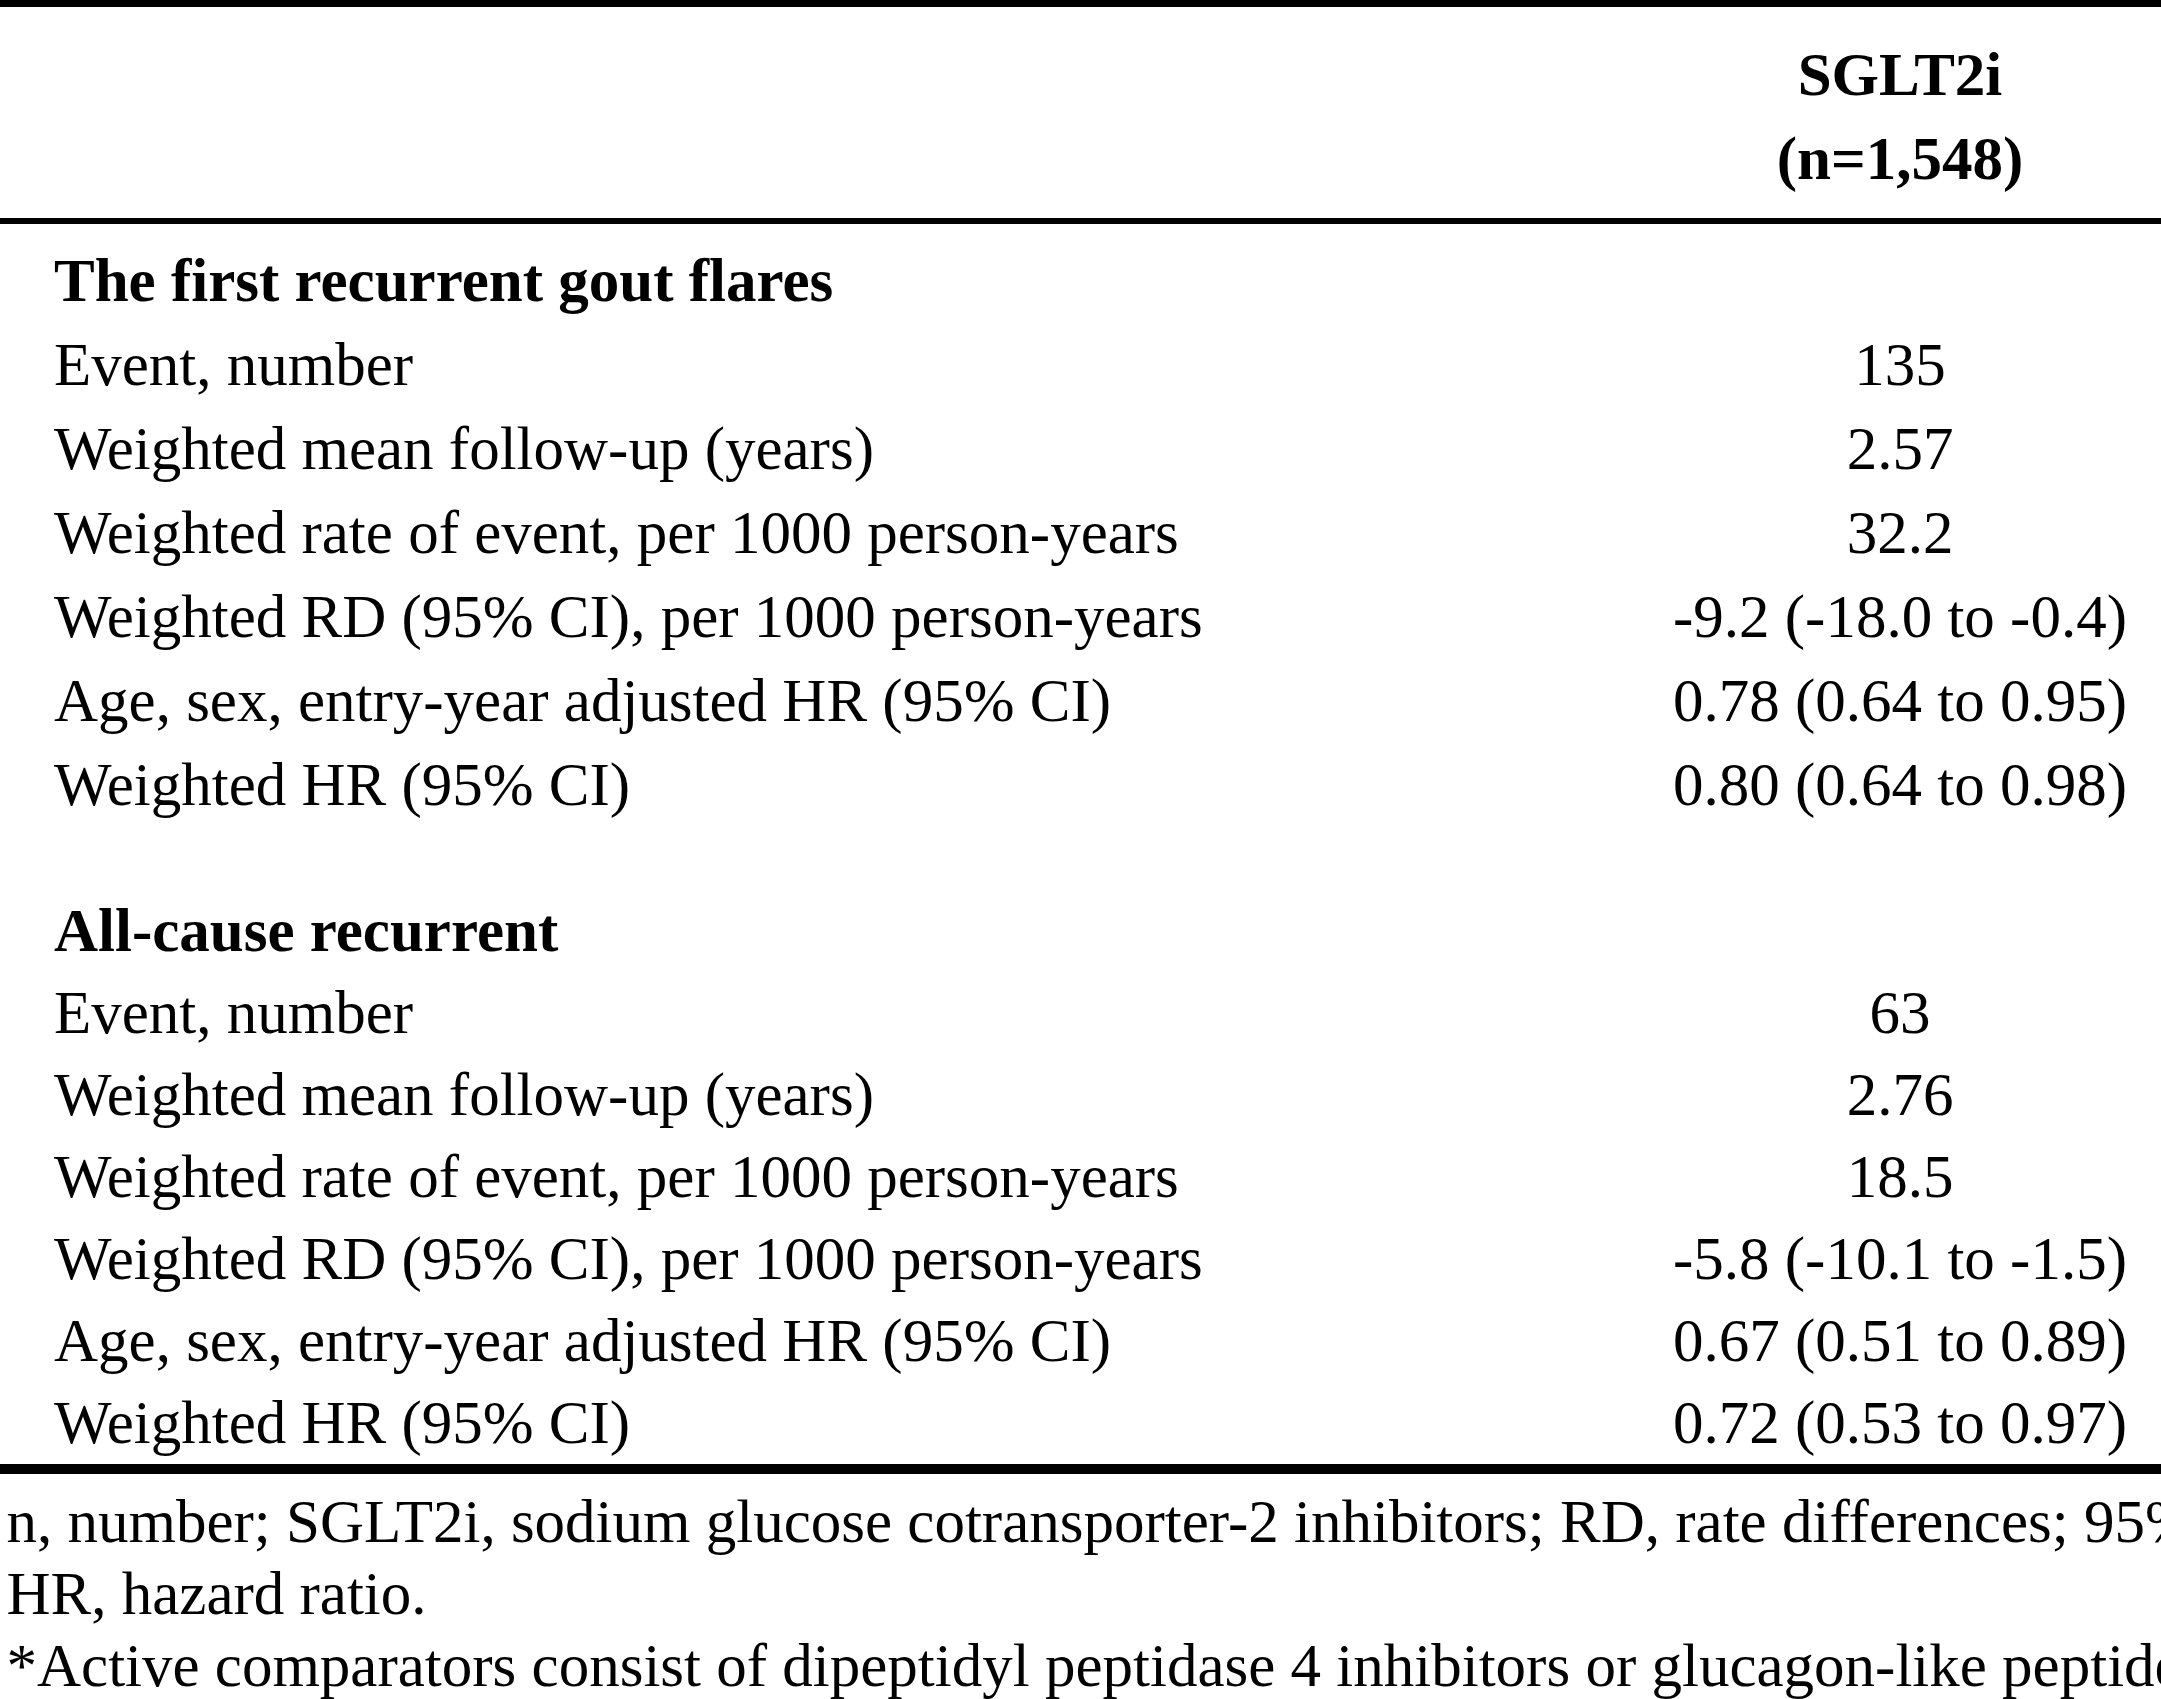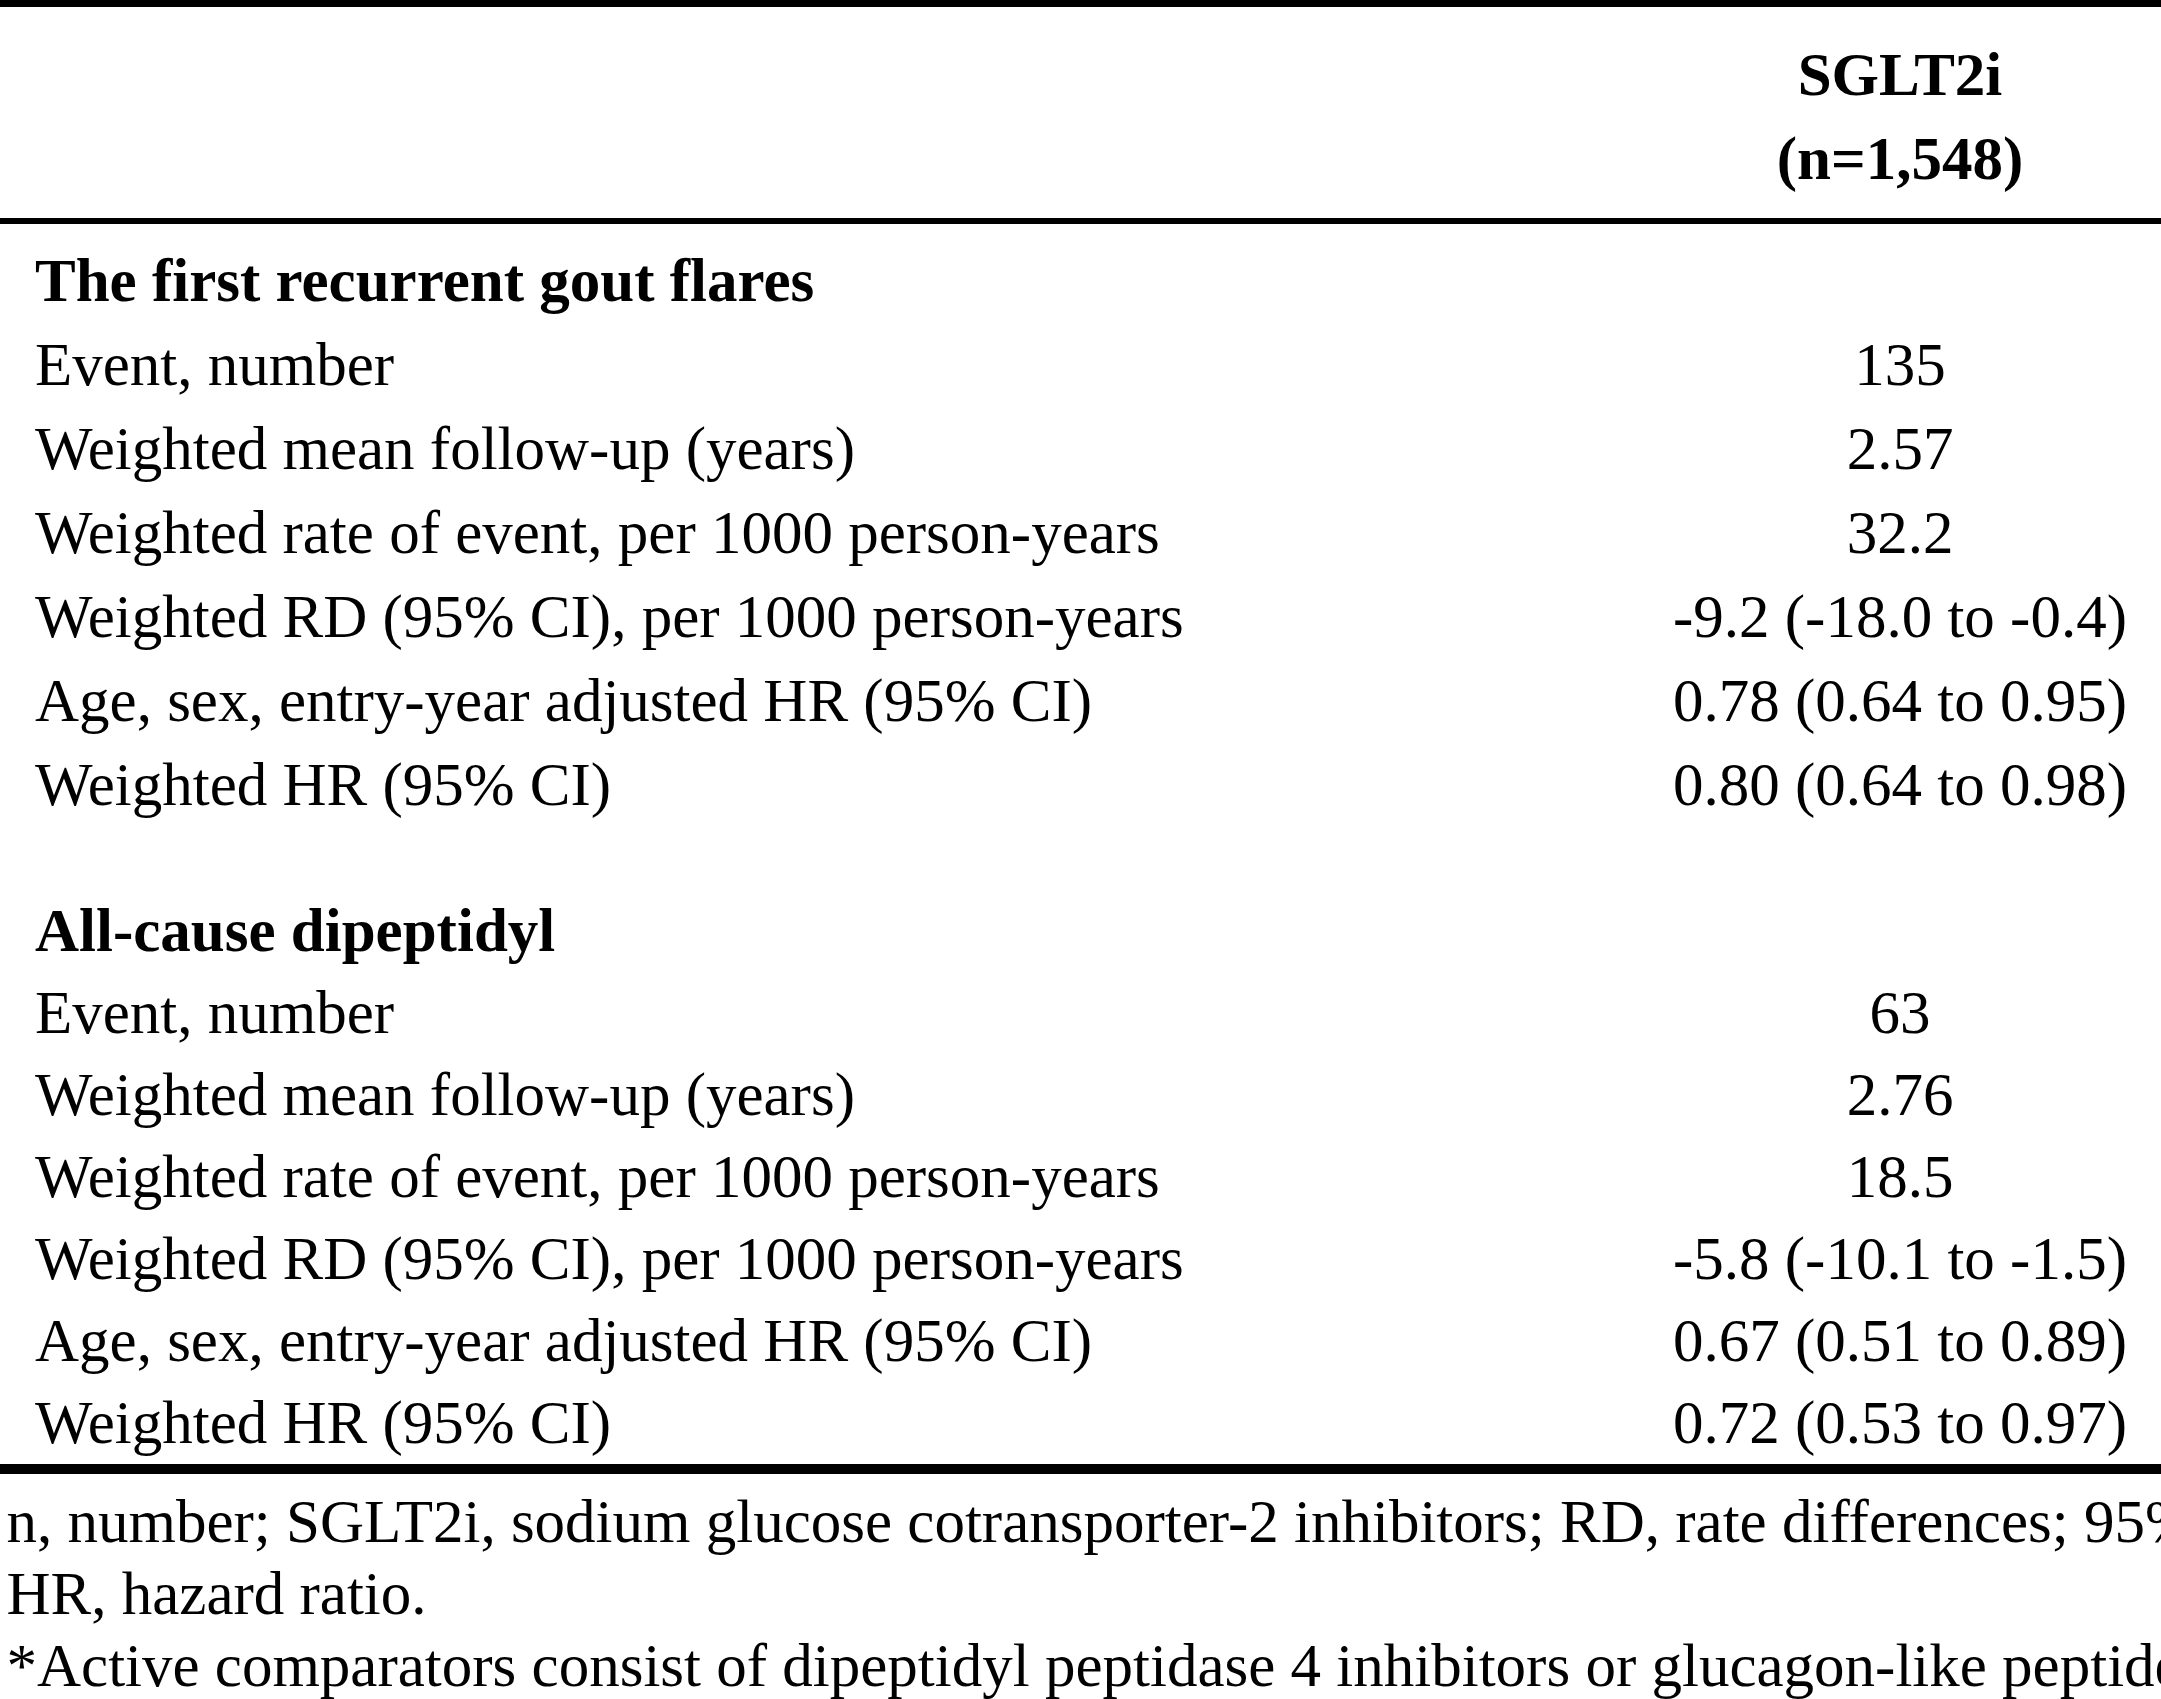--- a/index.html
+++ b/index.html
@@ -33,21 +33,21 @@
     font-weight: bold;
   }
   .header-row .hline {
     line-height: 84px;
     text-align: center;
   }
 
   .cell { box-sizing: border-box; }
   .cell.label {
     width: 1496px;
-    padding-left: 35px;
+    padding-left: 54px;
   }
   .cell.c2 {
     width: 808px;
     text-align: center;
   }
 
   .tbody { padding-top: 15px; }
   .row {
     display: flex;
     line-height: 84px;
@@ -115,21 +115,21 @@
       </div>
       <div class="row">
         <div class="cell label">Weighted HR (95% CI)</div>
         <div class="cell c2">0.80 (0.64 to 0.98)</div>
 
       </div>
     </div>
 
     <div class="sec2">
       <div class="row section-title">
-        <div class="cell label">All-cause dipeptidyl</div>
+        <div class="cell label">All-cause recurrent</div>
       </div>
 
       <div class="row">
         <div class="cell label">Event, number</div>
         <div class="cell c2">63</div>
 
       </div>
       <div class="row">
         <div class="cell label">Weighted mean follow-up (years)</div>
         <div class="cell c2">2.76</div>

